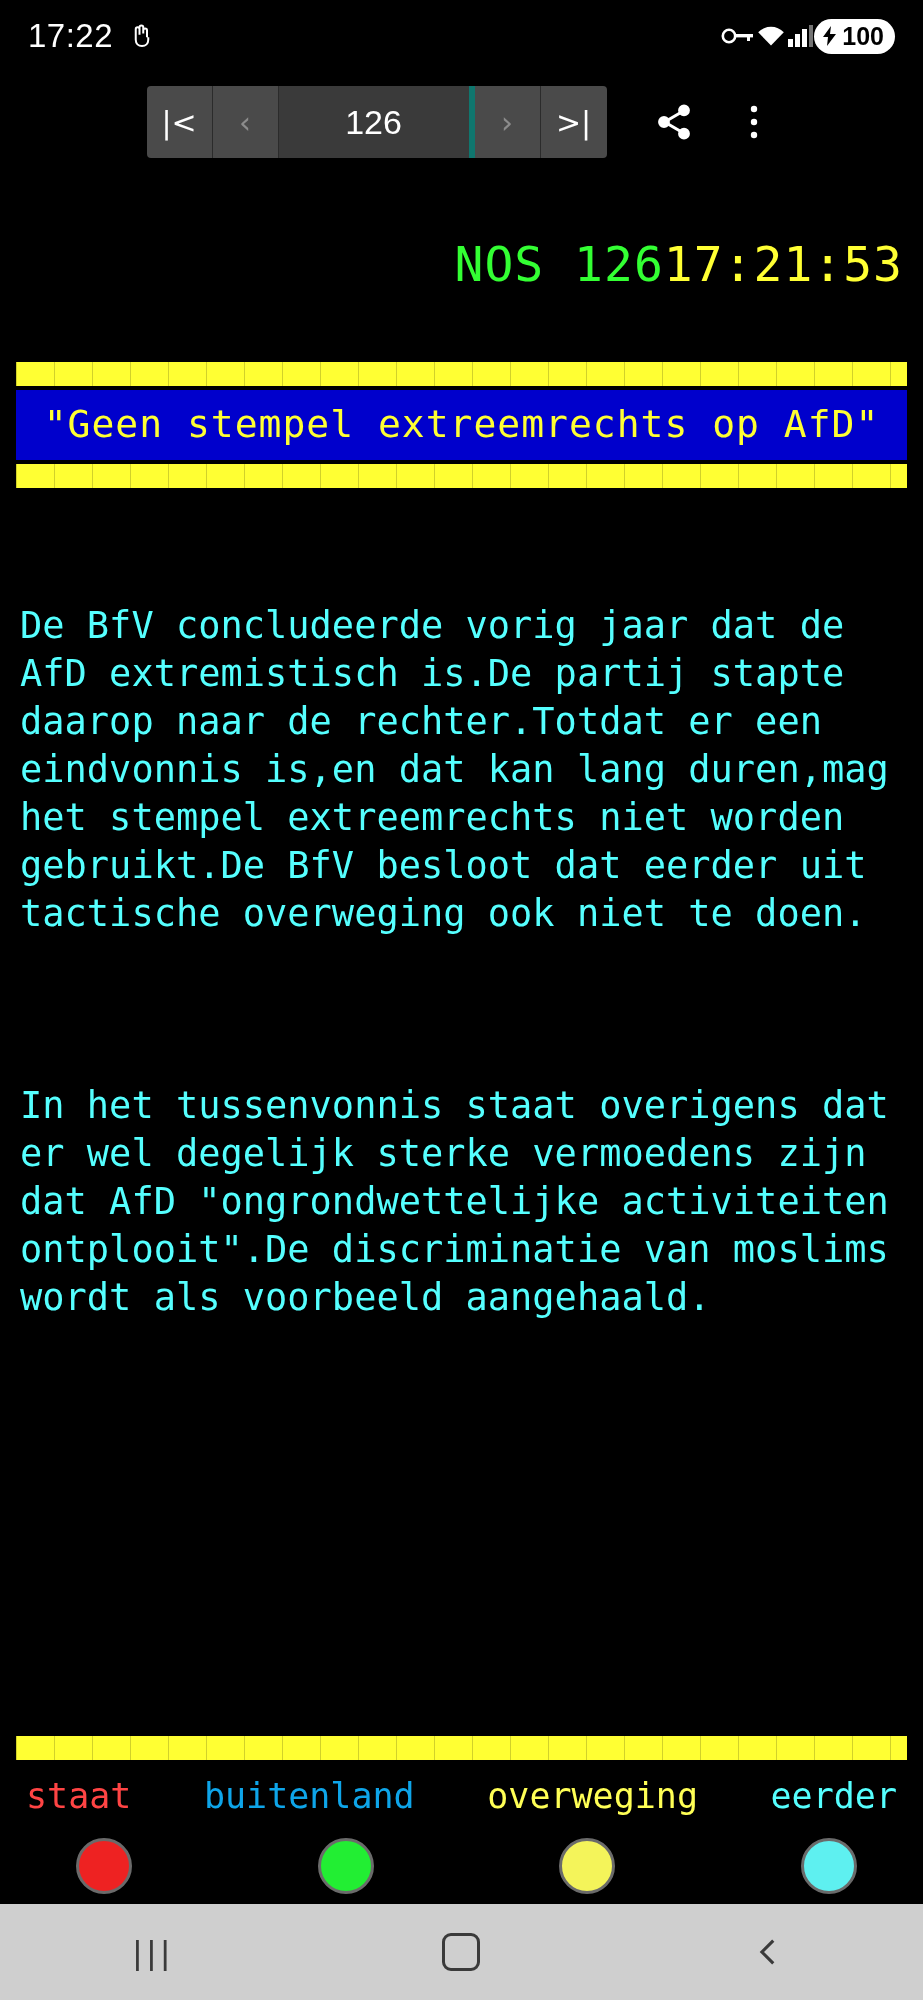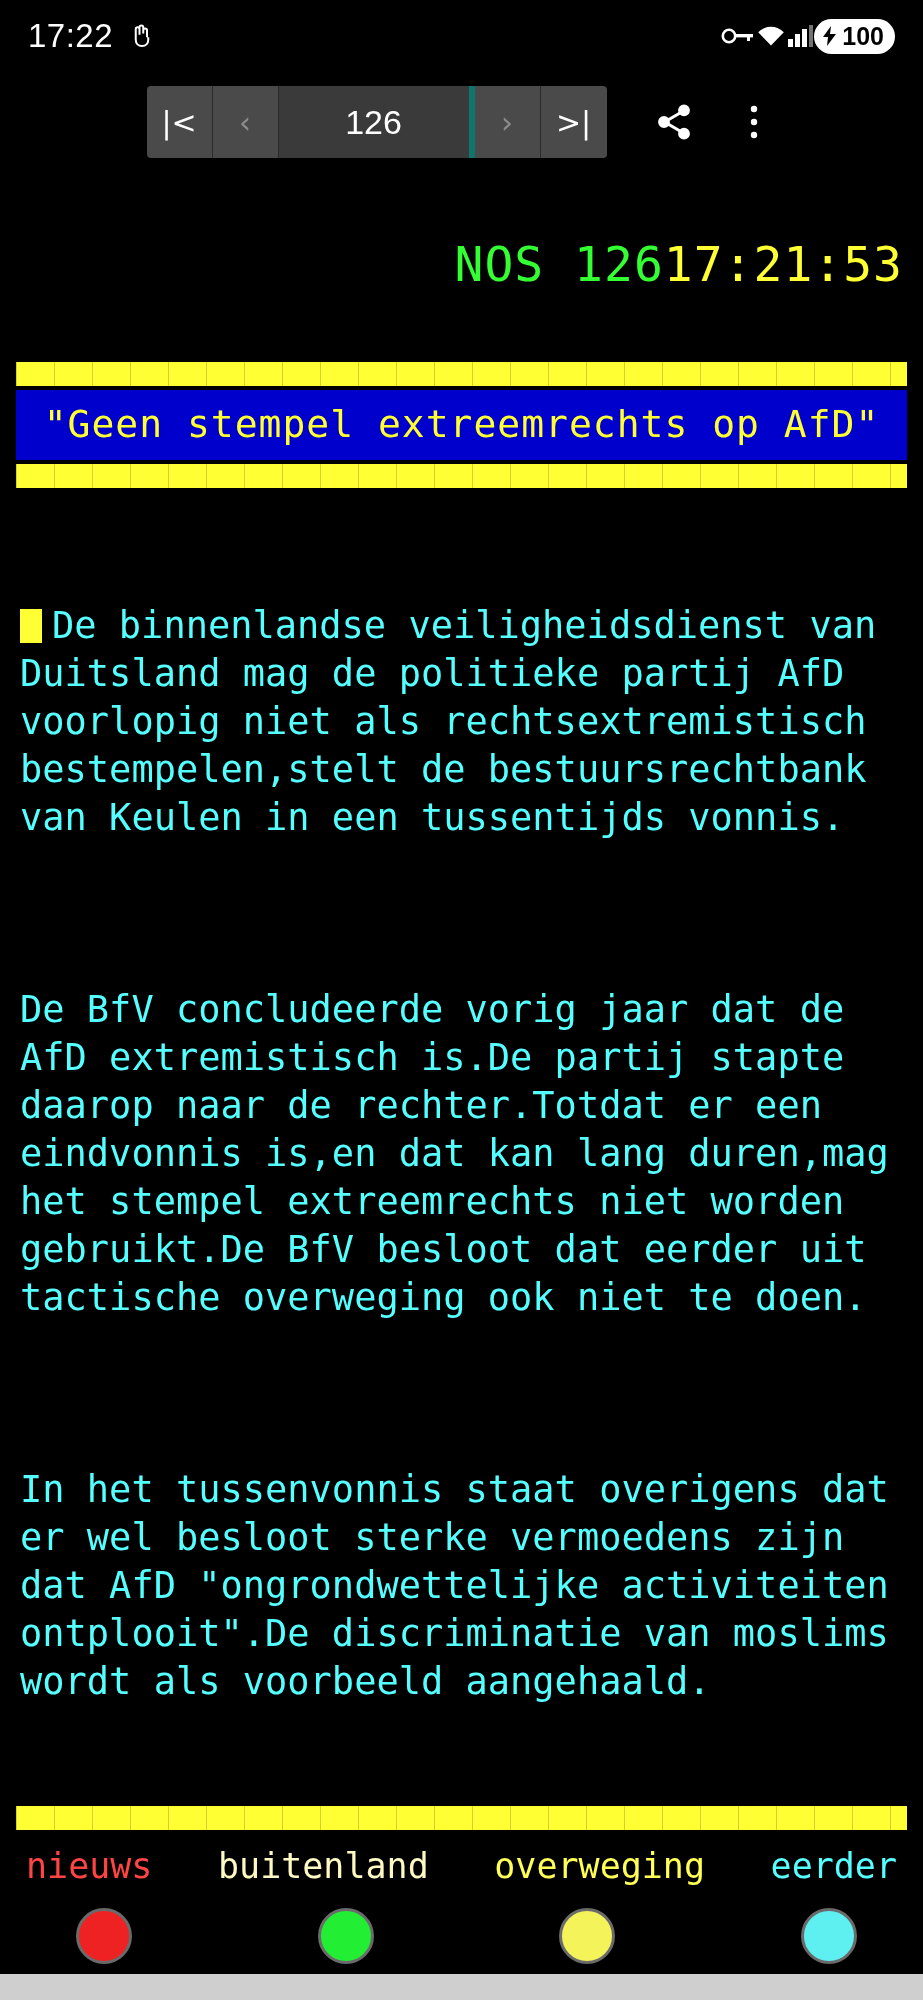--- a/index.html
+++ b/index.html
@@ -183,21 +183,21 @@
   .tt-nav {
     display: flex;
     align-items: baseline;
     justify-content: space-between;
     font-family: "DejaVu Sans Mono", monospace;
     font-size: 35px;
     padding: 12px 10px 4px 10px;
     white-space: pre;
   }
   .nav-nieuws { color: #ff4444; }
-  .nav-buitenland { color: #fef9c3; }
+  .nav-buitenland { color: #0ea5e9; }
   .nav-binnenland { color: #ffff55; }
   .nav-sport { color: #55ffff; }
 
   .tt-dots {
     display: flex;
     align-items: center;
     justify-content: space-between;
     padding: 18px 50px 10px 60px;
   }
   .dot {
@@ -317,45 +317,40 @@
       <span class="nos">NOS 126</span><span class="time">17:21:53</span>
     </div>
 
     <div class="tt-bar"></div>
 
     <div class="tt-title">"Geen stempel extreemrechts op AfD"</div>
 
     <div class="tt-bar"></div>
 
     <div class="tt-body">
-      <div class="tt-para"><span class="bullet-box"></span><span>De binnenlandse veiligheidsdienst van
-Duitsland mag de politieke partij AfD
-voorlopig niet als rechtsextremistisch
-bestempelen,stelt de bestuursrechtbank
-van Keulen in een tussentijds vonnis.</span></div>
       <div class="tt-para">De BfV concludeerde vorig jaar dat de
 AfD extremistisch is.De partij stapte
 daarop naar de rechter.Totdat er een
 eindvonnis is,en dat kan lang duren,mag
 het stempel extreemrechts niet worden
 gebruikt.De BfV besloot dat eerder uit
 tactische overweging ook niet te doen.</div>
       <div class="tt-para">In het tussenvonnis staat overigens dat
-er wel besloot sterke vermoedens zijn
+er wel degelijk sterke vermoedens zijn
 dat AfD "ongrondwettelijke activiteiten
 ontplooit".De discriminatie van moslims
 wordt als voorbeeld aangehaald.</div>
     </div>
 
     <div class="tt-spacer"></div>
 
     <div class="tt-bar"></div>
 
     <div class="tt-nav">
-      <span class="nav-nieuws">nieuws</span>
+      <span class="nav-nieuws">staat</span>
       <span class="nav-buitenland">buitenland</span>
       <span class="nav-binnenland">overweging</span>
       <span class="nav-sport">eerder</span>
     </div>
 
     <div class="tt-dots">
       <span class="dot dot-red"></span>
       <span class="dot dot-green"></span>
       <span class="dot dot-yellow"></span>
       <span class="dot dot-cyan"></span>

